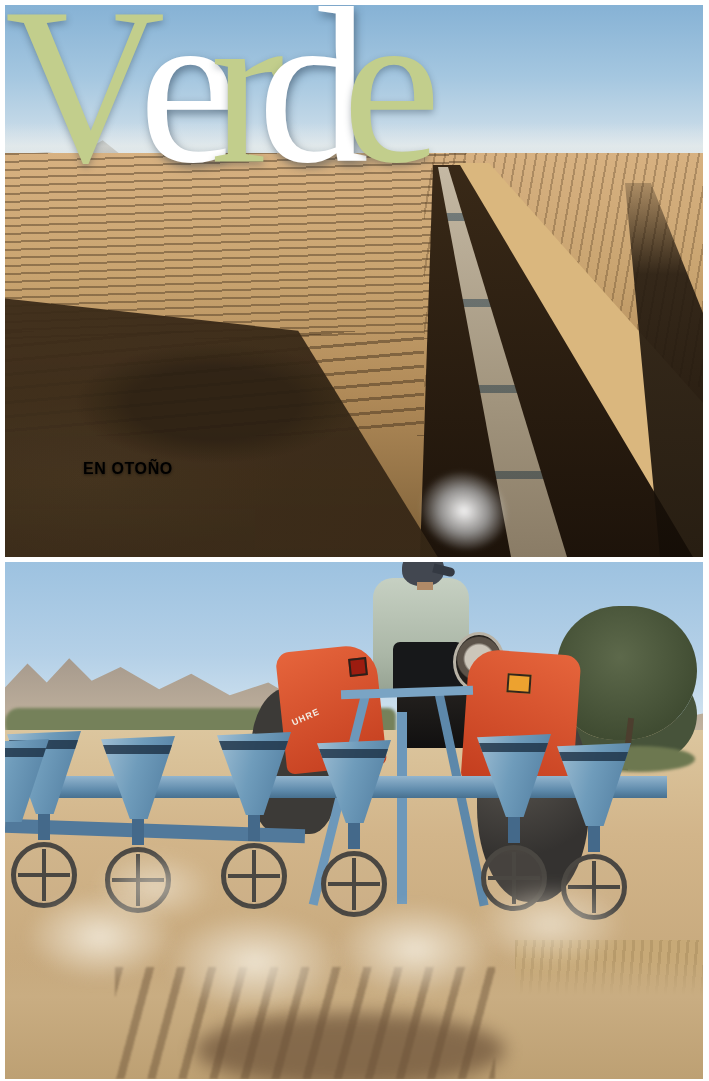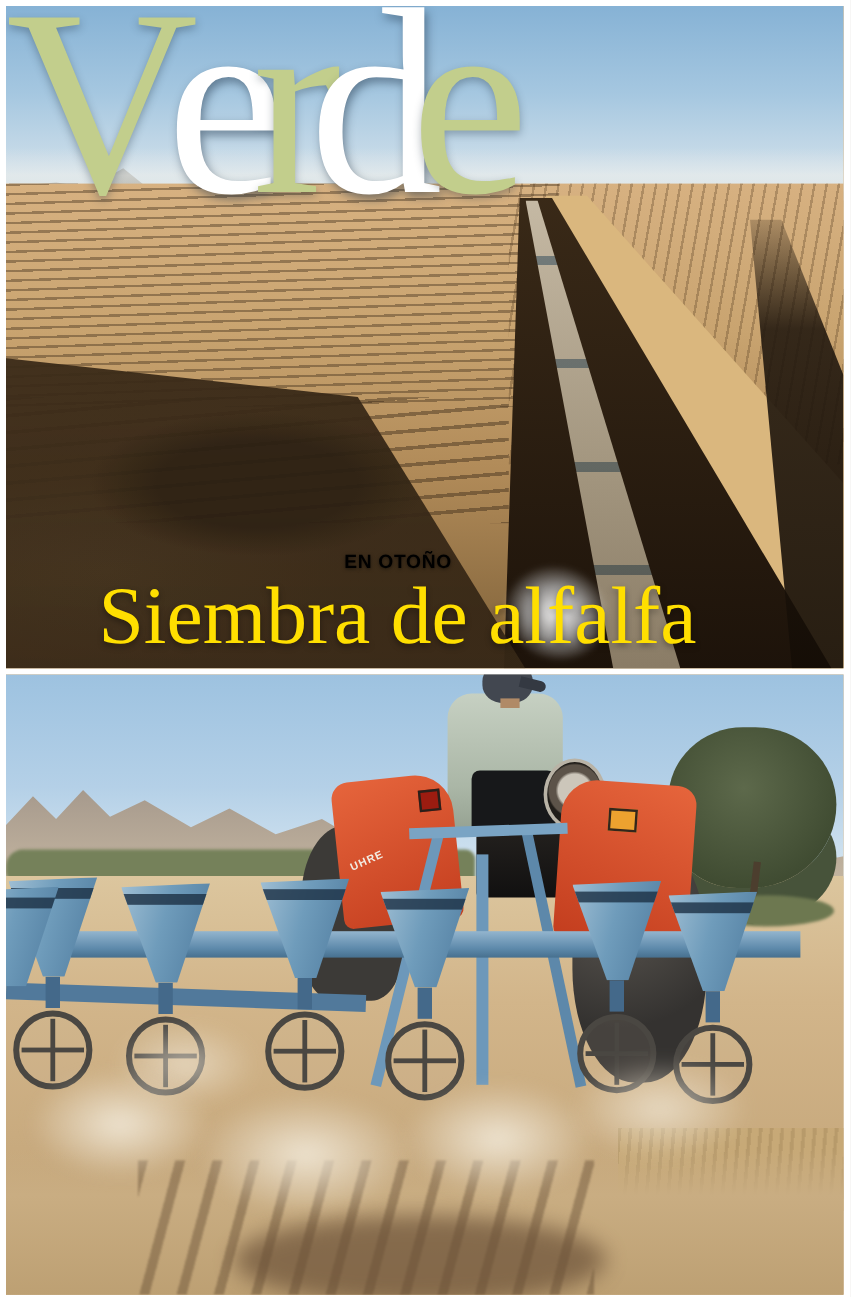--- a/index.html
+++ b/index.html
@@ -1,17 +1,17 @@
 <!DOCTYPE html>
 <html><head>
 <meta charset="utf-8">
 <style>
   html,body{margin:0;padding:0;background:#e9e9e9;}
   .page{position:relative;width:709px;height:1081px;background:#ffffff;overflow:hidden;
-        font-family:"Liberation Sans",sans-serif;text-align:center;}
+        font-family:"Liberation Sans",sans-serif;}
   .photo{position:absolute;left:5px;width:698px;overflow:hidden;}
   .photo-top{top:5px;height:552px;background:#c9a874;}
   .photo-bottom{top:562px;height:517px;background:#cdb58d;}
   .layer{position:absolute;}
 
   
   .sky-top{left:0;top:0;right:0;height:162px;background:linear-gradient(180deg,#86b2d5 0%,#a5c7e0 45%,#cfdfea 85%,#e3e8e6 100%);}
   .mtns-top{left:0;top:126px;width:100%;height:42px;opacity:.85;
     clip-path:polygon(0 100%,0 58%,6% 50%,10% 60%,14% 22%,17% 62%,24% 52%,34% 64%,47% 56%,60% 70%,74% 62%,88% 74%,100% 68%,100% 100%);
     background:linear-gradient(180deg,#98a0a4,#bcb5a6);}
@@ -172,21 +172,20 @@
       <div class="layer spray"></div>
     </div>
 
     <header class="layer masthead">
       <span class="ml g">V</span><span class="ml w">e</span><span class="ml g">r</span><span class="ml w">d</span><span class="ml g">e</span>
     </header>
 
 
     <div class="layer headline-block">
       <div class="kicker">EN OTOÑO</div>
-      <h1 class="headline">Siembra de alfalfa</h1>
     </div>
   </section>
 
   <section class="photo photo-bottom">
     <div class="layer sky-bt"></div>
     <div class="layer mtns-bl"></div>
     <div class="layer mtns-br"></div>
     <div class="layer treeline"></div>
     <div class="layer treeline2"></div>
     <div class="layer field-bt">

